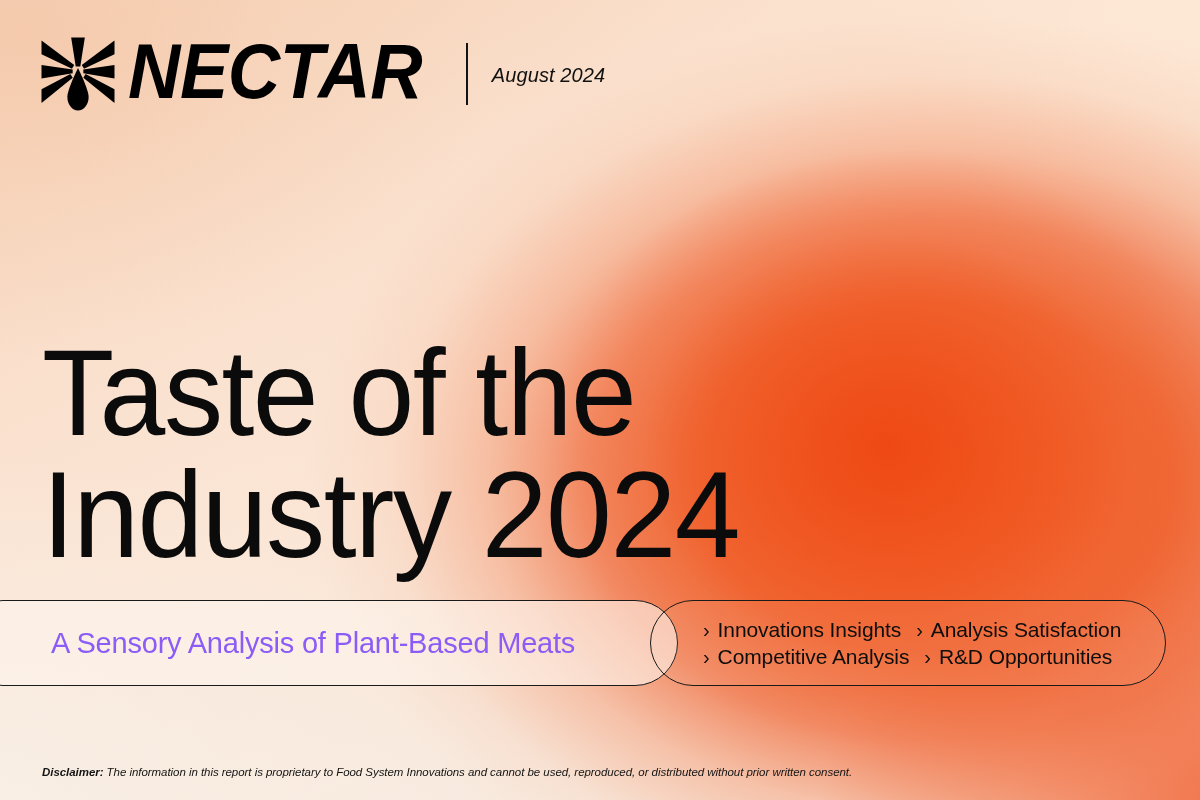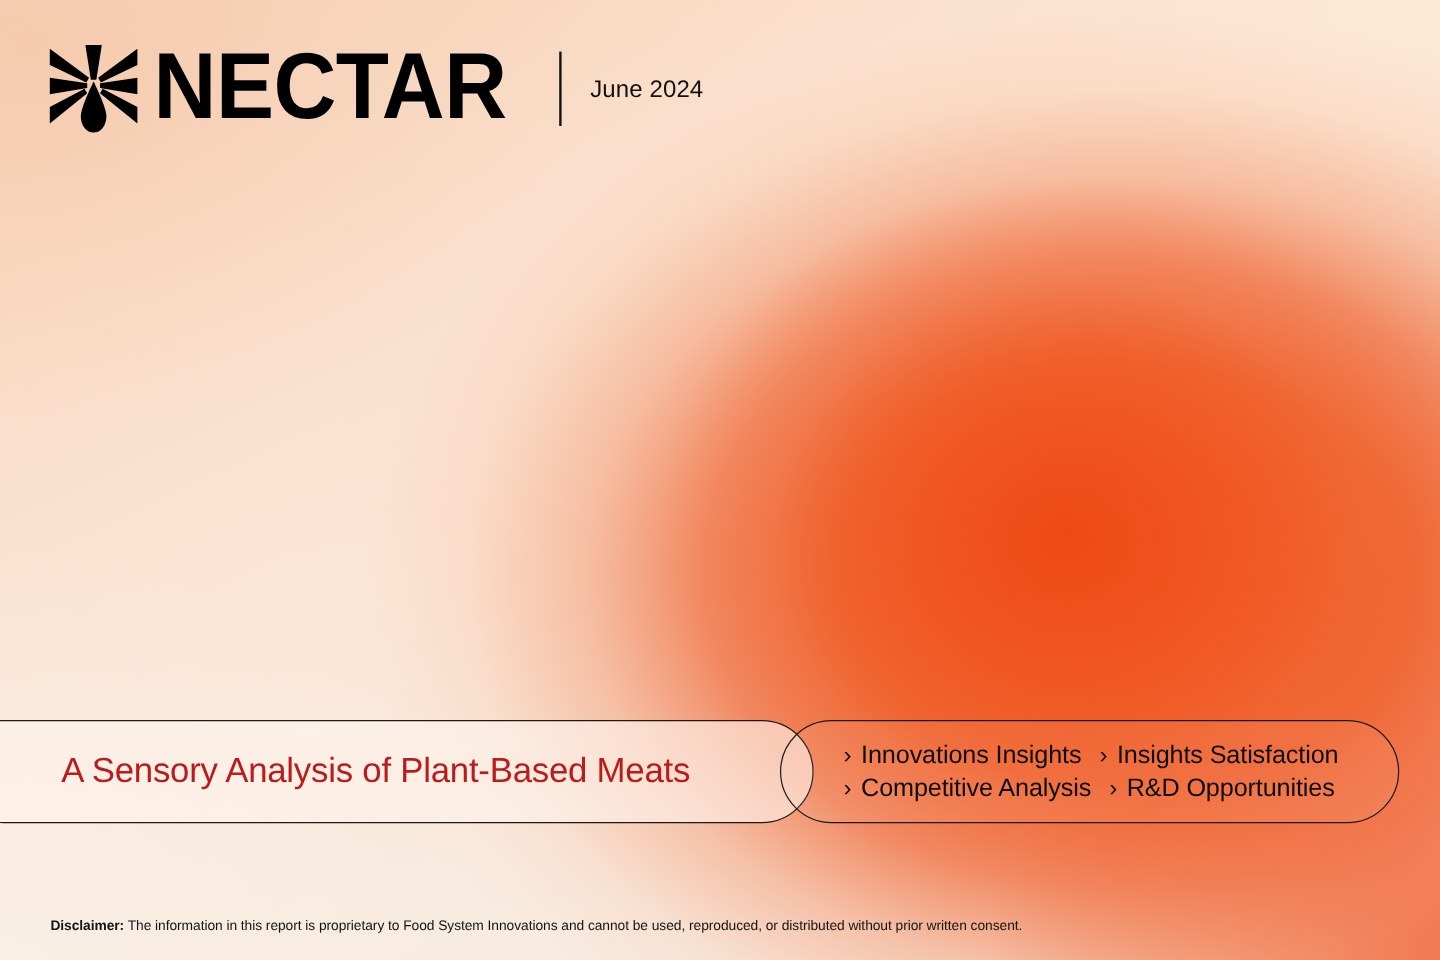--- a/index.html
+++ b/index.html
@@ -85,20 +85,21 @@
   }
 
   
   .header {
     position: absolute;
     left: 40px;
     top: 36px;
     display: flex;
     align-items: center;
     height: 76px;
+    font-style: italic;
   }
   .logo-mark {
     width: 76px;
     height: 76px;
     flex: 0 0 auto;
     display: block;
     margin-right: 12px;
   }
   .wordmark {
     font-family: "Liberation Sans Narrow", "Liberation Sans", sans-serif;
@@ -167,21 +168,21 @@
   .pill-left {
     left: 0;
     width: 718px;
     background: rgba(253,243,235,0.62);
     padding-left: 90px;
   }
   .pill-left-label {
     font-size: 29px;
     letter-spacing: -0.2px;
     white-space: nowrap;
-    color: #b91c1c;
+    color: #8b5cf6;
   }
   .pill-right {
     left: 690px;
     width: 516px;
     background: rgba(255,240,230,0.07);
     padding-left: 52px;
   }
   .pill-right-list {
     display: flex;
     flex-direction: column;
@@ -212,20 +213,21 @@
   
   .disclaimer {
     position: absolute;
     left: 42px;
     top: 765px;
     font-size: 11.5px;
     line-height: 1.3;
     color: #141414;
     white-space: nowrap;
     letter-spacing: -0.05px;
+    font-style: italic;
   }
   .disclaimer b {
     font-weight: 700;
   }
 </style>
 </head>
 <body>
 
 <div class="cover">
 
@@ -251,41 +253,45 @@
         <path d="M2 70 L2 88 L43 55 L40 50 Z"></path>
 
         <path d="M50 42 C50 42 36 70 36 80 C36 90.5 42.3 98 50 98 C57.7 98 64 90.5 64 80 C64 70 50 42 50 42 Z"></path>
       </g>
     </svg>
 
     <div class="wordmark">NECTAR</div>
 
     <div class="header-divider"></div>
 
-    <div class="header-date">June 2024</div>
+    <div class="header-date">August 2024</div>
   </div>
 
+  <div class="hero">
+    <div class="hero-line">Taste of the</div>
+    <div class="hero-line">Industry 2024</div>
+  </div>
 
   <div class="pill-row">
 
     <div class="pill pill-left">
       <span class="pill-left-label">A Sensory Analysis of Plant-Based Meats</span>
     </div>
 
     <div class="pill pill-right">
       <div class="pill-right-list">
 
         <div class="pill-right-row">
           <span class="chip">
             <span class="chevron-icon">›</span>
             <span>Innovations Insights</span>
           </span>
           <span class="chip">
             <span class="chevron-icon">›</span>
-            <span>Insights Satisfaction</span>
+            <span>Analysis Satisfaction</span>
           </span>
         </div>
 
         <div class="pill-right-row">
           <span class="chip">
             <span class="chevron-icon">›</span>
             <span>Competitive Analysis</span>
           </span>
           <span class="chip">
             <span class="chevron-icon">›</span>

